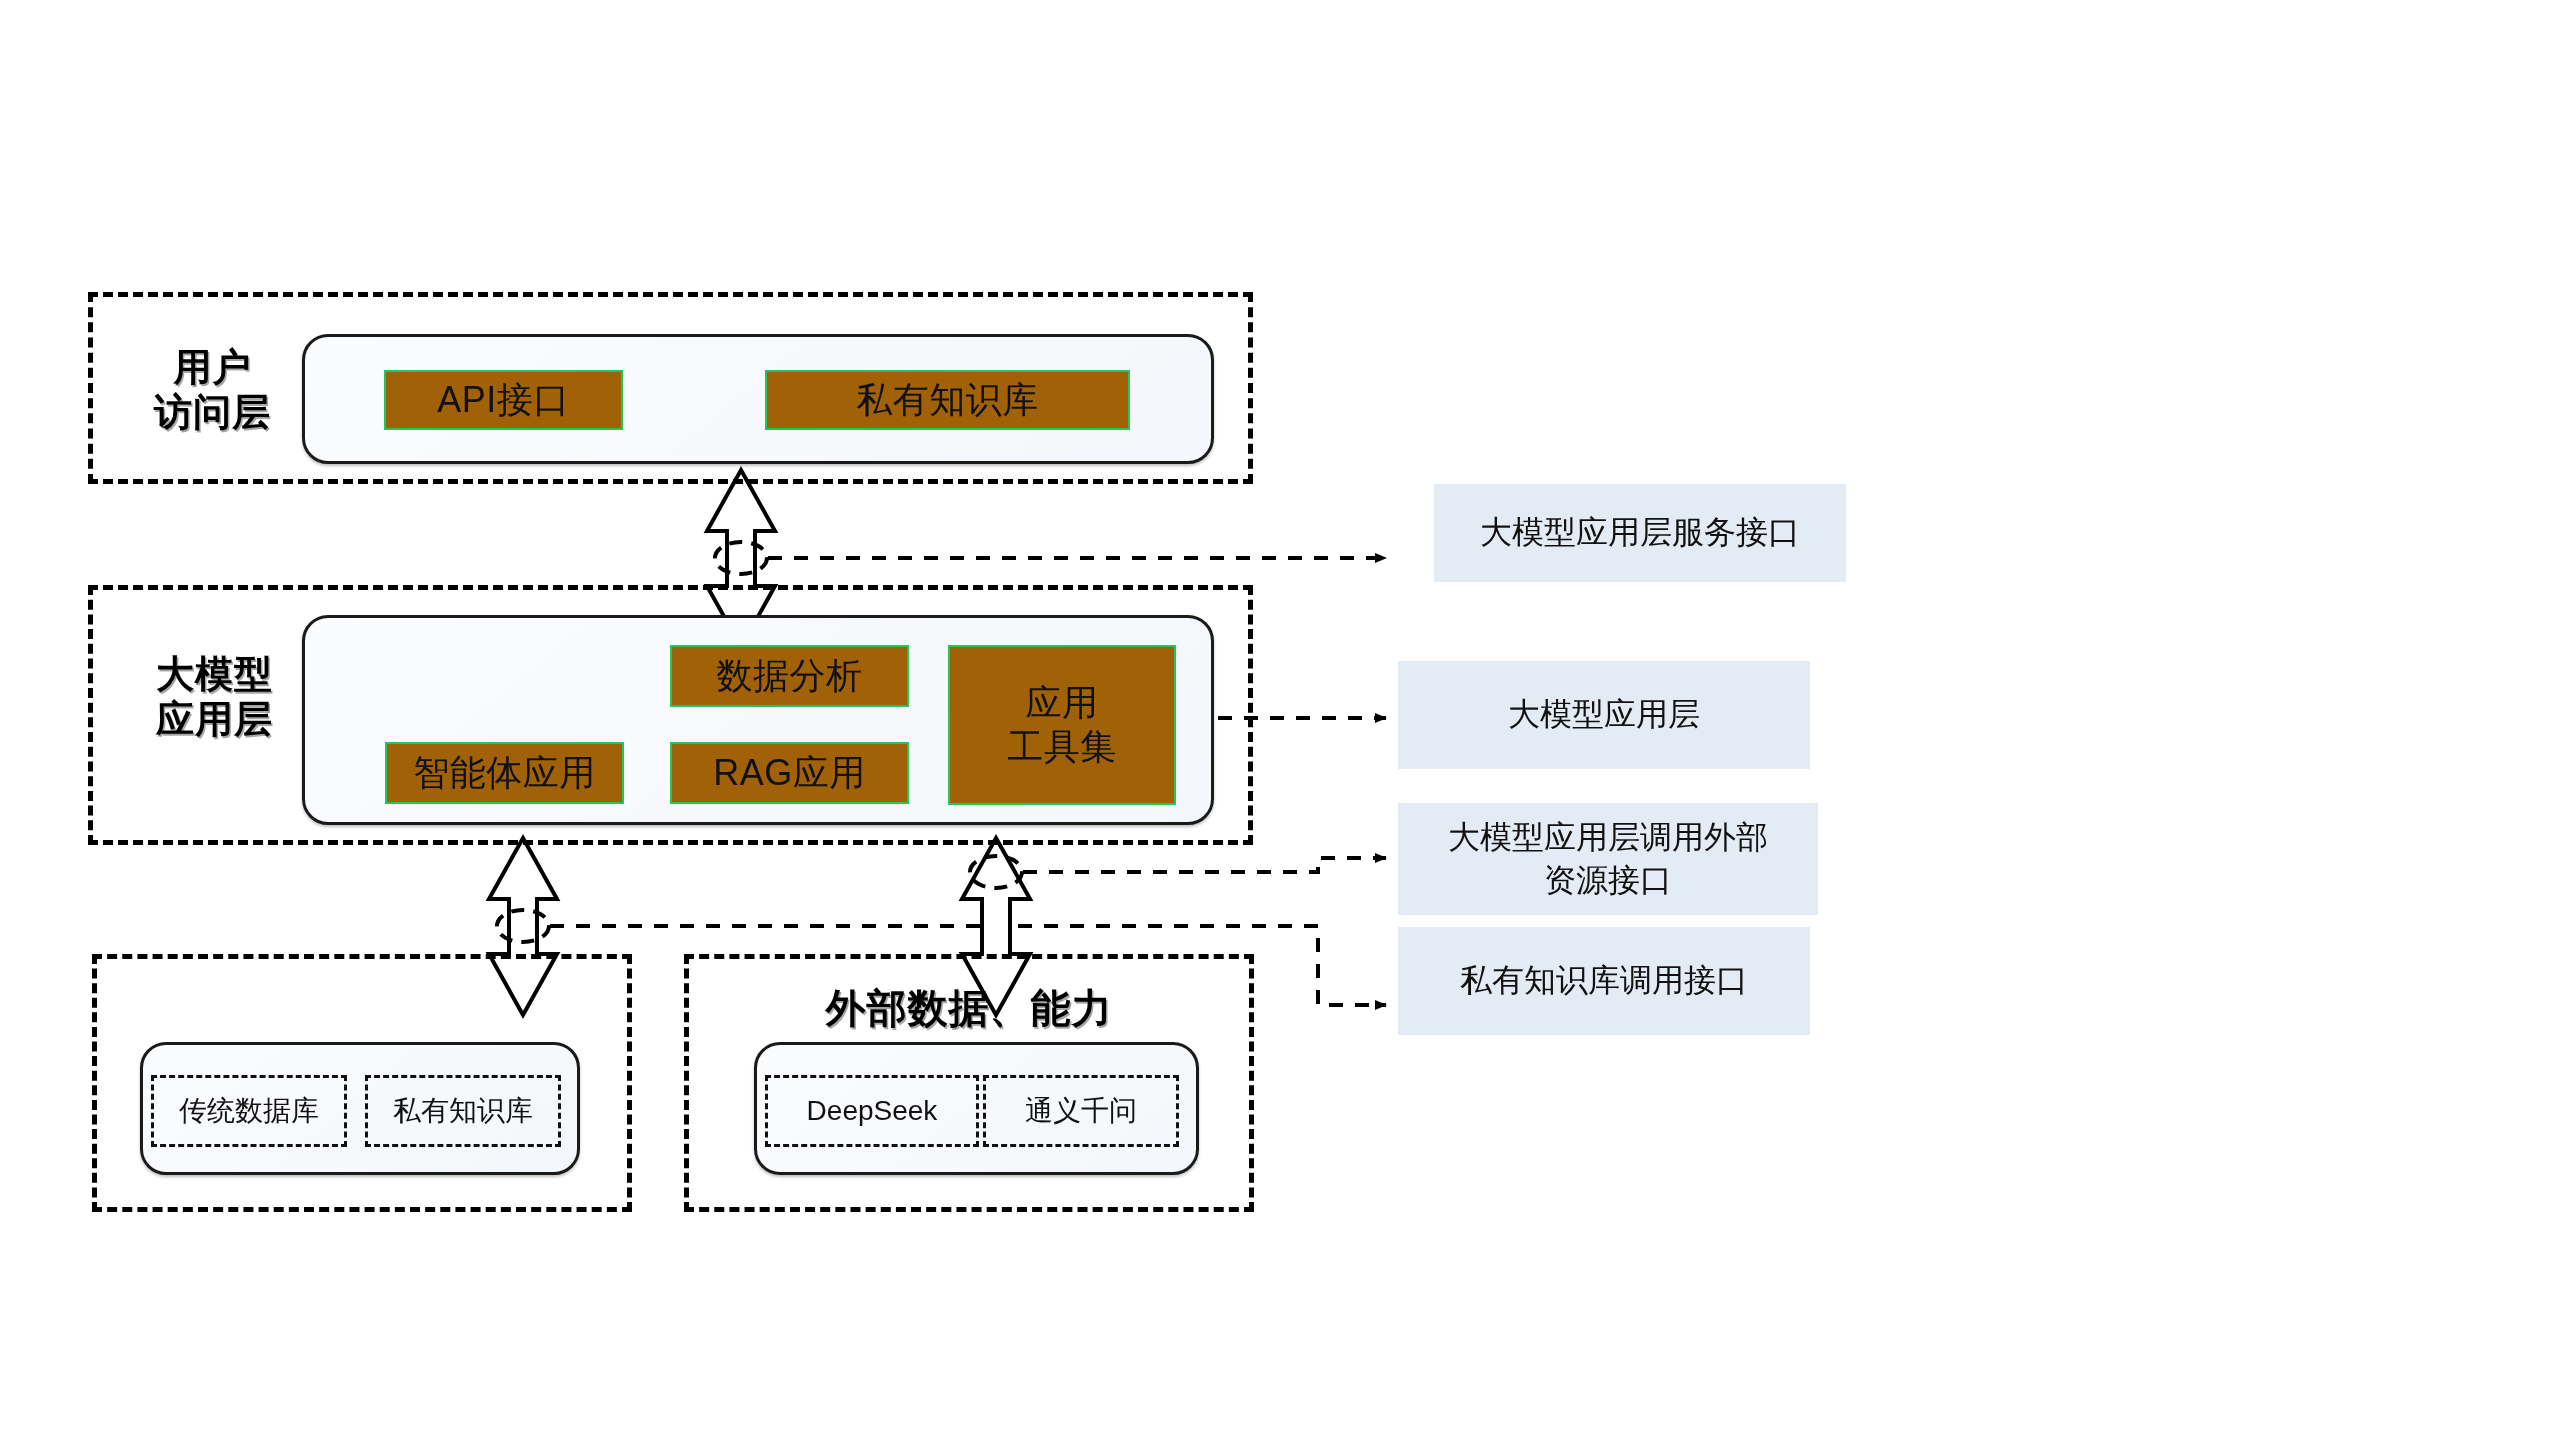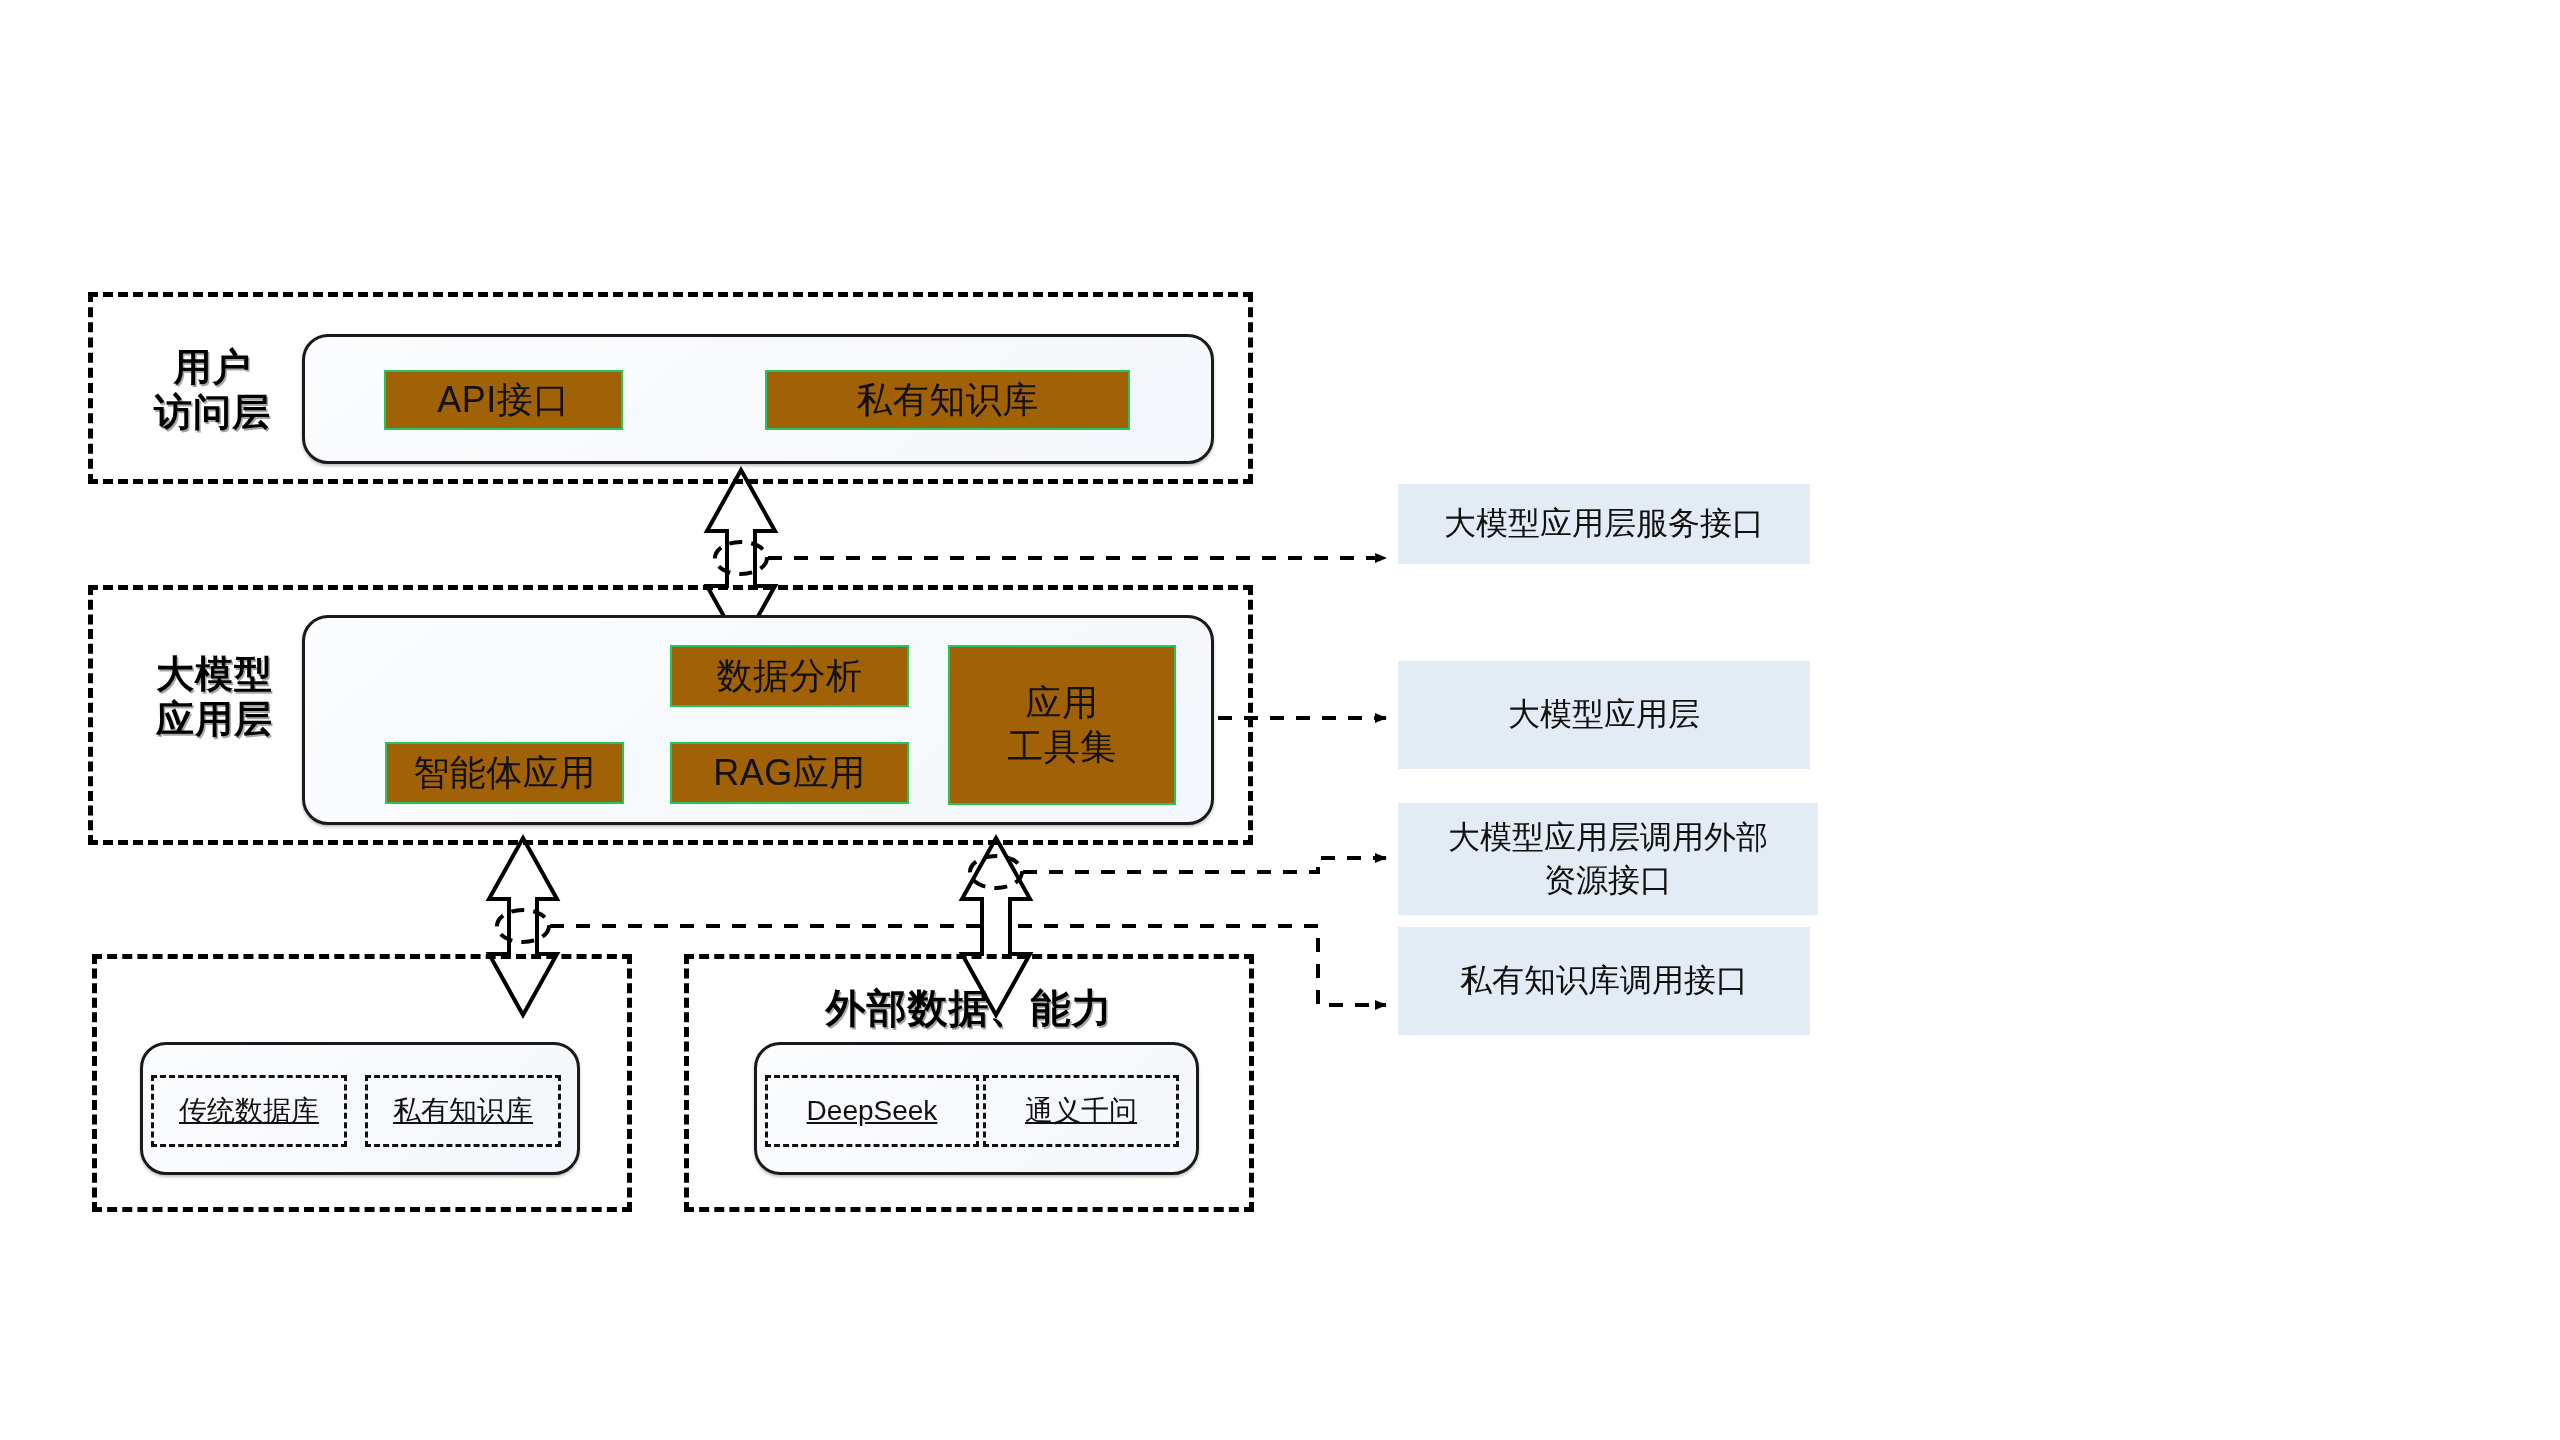--- a/index.html
+++ b/index.html
@@ -46,21 +46,20 @@
   
   .item-dashed{
     position:absolute;
     box-sizing:border-box;
     border:3px dashed #111111;
     background:transparent;
     display:flex;align-items:center;justify-content:center;
     text-align:center;
     font-size:28px;
     color:#111111;
-    text-decoration:underline;
   }
 
   
   .layer-title{
     position:absolute;
     font-weight:bold;
     color:#000000;
     text-align:center;
     line-height:1.18;
     letter-spacing:1px;
@@ -167,21 +166,21 @@
   <div class="layer-frame" style="left:684px;top:954px;width:570px;height:258px;"></div>
 
   <div class="layer-title top" style="left:684px;top:985px;width:570px;">外部数据、能力</div>
 
   <div class="panel" style="left:754px;top:1042px;width:445px;height:133px;"></div>
 
   <div class="item-dashed" style="left:765px;top:1075px;width:214px;height:72px;">DeepSeek</div>
 
   <div class="item-dashed" style="left:983px;top:1075px;width:196px;height:72px;">通义千问</div>
 
-  <div class="note" style="left:1398px;top:484px;width:412px;height:80px;">大模型应用层服务接口</div>
+  <div class="note" style="left:1434px;top:484px;width:412px;height:98px;">大模型应用层服务接口</div>
 
   <div class="note" style="left:1398px;top:661px;width:412px;height:108px;">大模型应用层</div>
 
   <div class="note" style="left:1398px;top:803px;width:420px;height:112px;">大模型应用层调用外部
 资源接口</div>
 
   <div class="note" style="left:1398px;top:927px;width:412px;height:108px;">私有知识库调用接口</div>
 
 </div>
 

